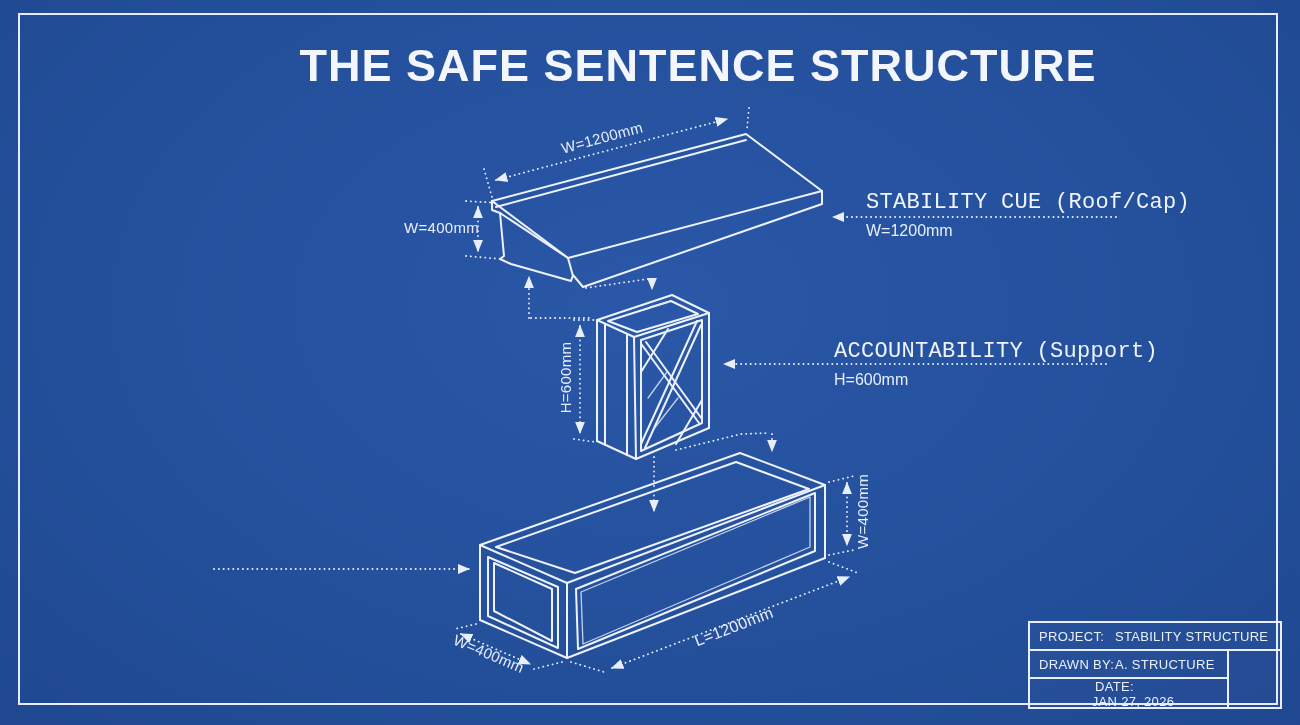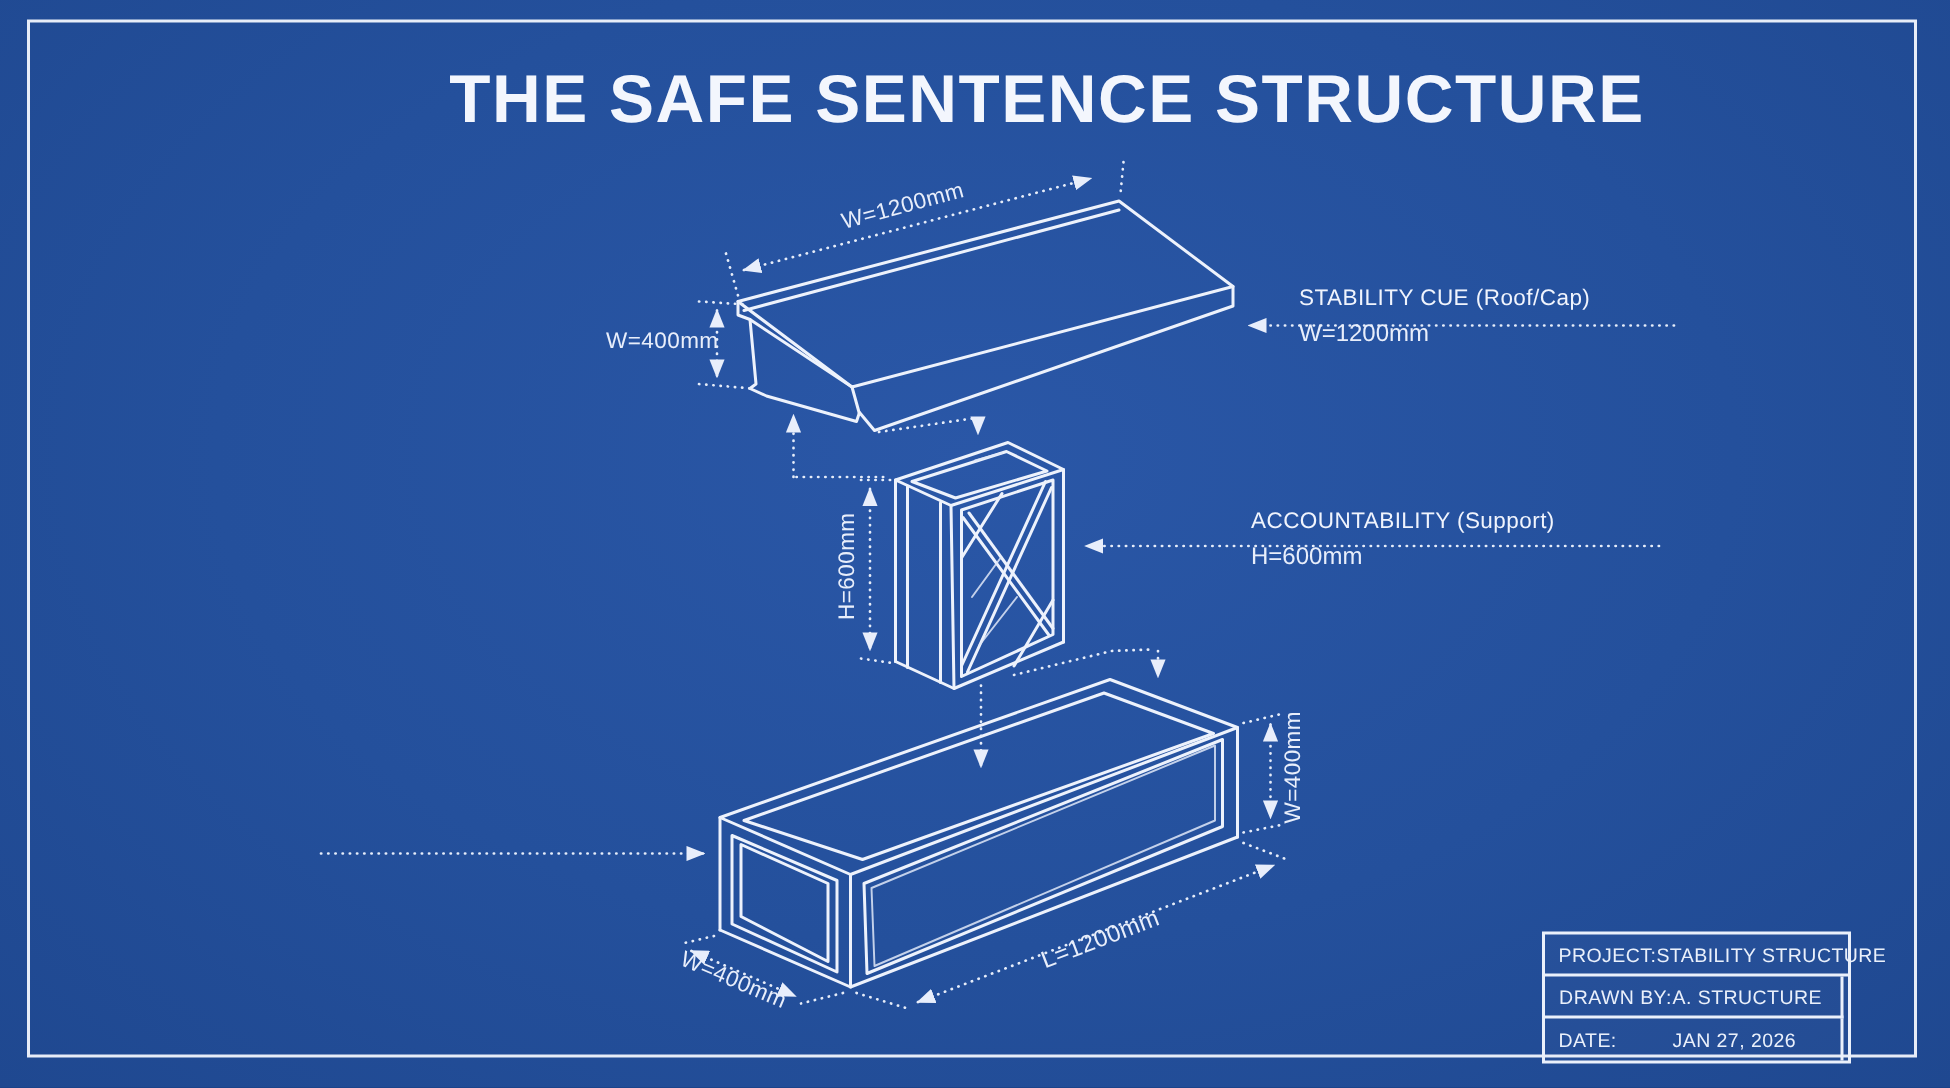--- a/index.html
+++ b/index.html
@@ -15,35 +15,35 @@
   }
   .title{
     position:absolute;left:0;top:40px;width:100%;text-align:center;
     font-size:45px;font-weight:600;letter-spacing:1px;color:#f3f6fd;white-space:nowrap;padding-left:48px;
   }
   svg.draw{position:absolute;left:0;top:0;}
   .s{fill:none;stroke:#edf2fc;stroke-width:2;stroke-linejoin:round;stroke-linecap:round;}
   .t{fill:none;stroke:#dfe8f8;stroke-width:1.3;stroke-linejoin:round;stroke-linecap:round;opacity:.85;}
   .d{fill:none;stroke:#e6edfa;stroke-width:1.8;stroke-dasharray:.2 4.6;stroke-linecap:round;}
   .callout{position:absolute;white-space:nowrap;}
-  .callout .main{font-size:15px;font-weight:500;letter-spacing:.3px;color:#f0f4fd;}
+  .callout .main{font-size:22px;font-weight:500;letter-spacing:.3px;color:#f0f4fd;font-family:Liberation Mono, monospace;}
   .callout .sub{font-size:16px;font-weight:400;margin-top:7px;color:#e8eefb;}
   .dimtxt{
     position:absolute;font-size:15px;color:#e8eefb;letter-spacing:.3px;
     text-align:center;white-space:nowrap;
   }
   .tblock{
-    position:absolute;left:1028px;top:621px;width:206px;height:88px;box-sizing:border-box;
+    position:absolute;left:1028px;top:621px;width:254px;height:88px;box-sizing:border-box;
     border:2px solid #eaf0fb;display:grid;grid-template-columns:199px 1fr;grid-template-rows:28px 28px 1fr;
     font-size:13px;letter-spacing:.3px;color:#eaf0fb;background:rgba(255,255,255,0.02);
   }
   .tb-cell{display:flex;align-items:center;padding-left:9px;box-sizing:border-box;white-space:nowrap;}
   .tb-row1{grid-column:1/3;border-bottom:2px solid #eaf0fb;}
-  .tb-r2{grid-column:1;grid-row:2;border-bottom:2px solid #eaf0fb;border-right:2px solid #eaf0fb;text-align:center;}
-  .tb-r3{grid-column:1;grid-row:3;border-right:2px solid #eaf0fb;}
+  .tb-r2{grid-column:1;grid-row:2;border-bottom:2px solid #eaf0fb;border-right:2px solid #eaf0fb;}
+  .tb-r3{grid-column:1;grid-row:3;border-right:2px solid #eaf0fb;flex-direction:column;}
   .tb-empty{grid-column:2;grid-row:2/4;}
   .tb-label{display:inline-block;width:76px;}
 </style>
 </head>
 <body>
 
 <div class="stage">
 
   <div class="frame"></div>
 

